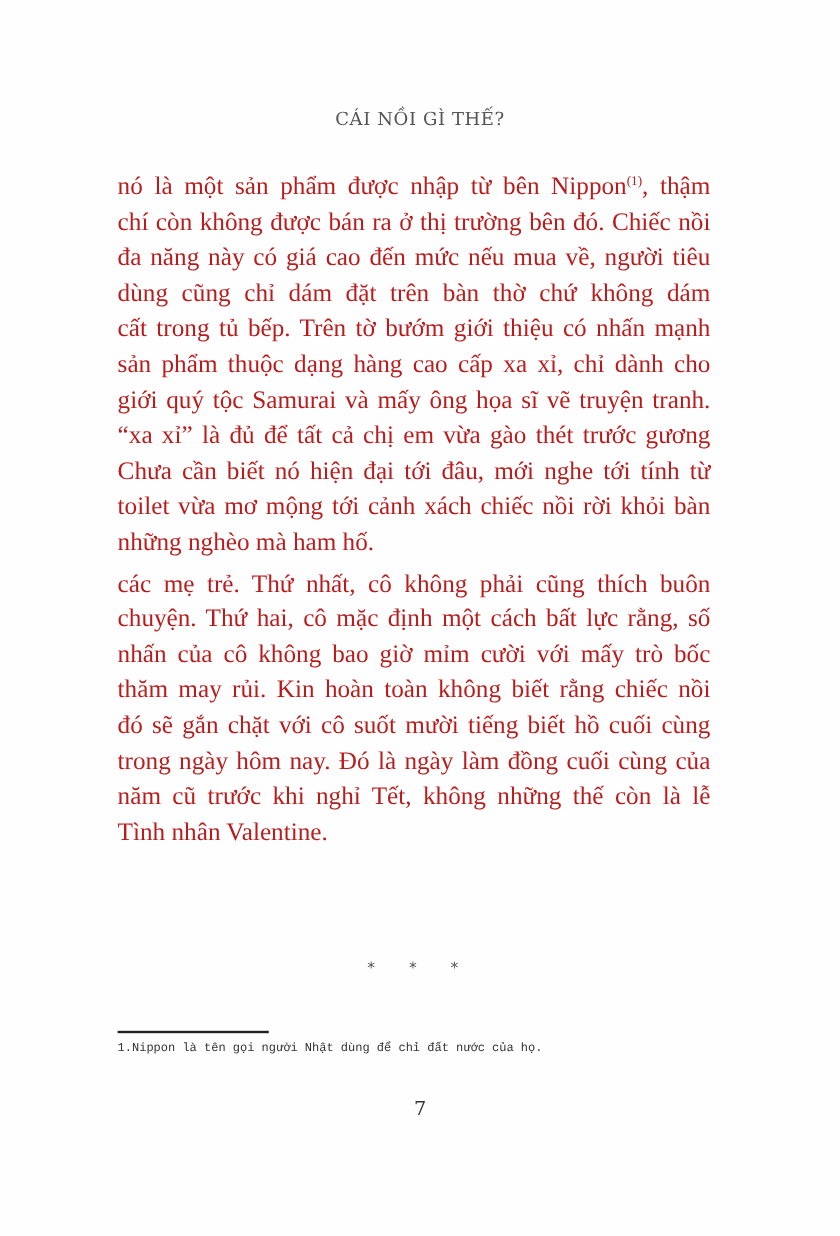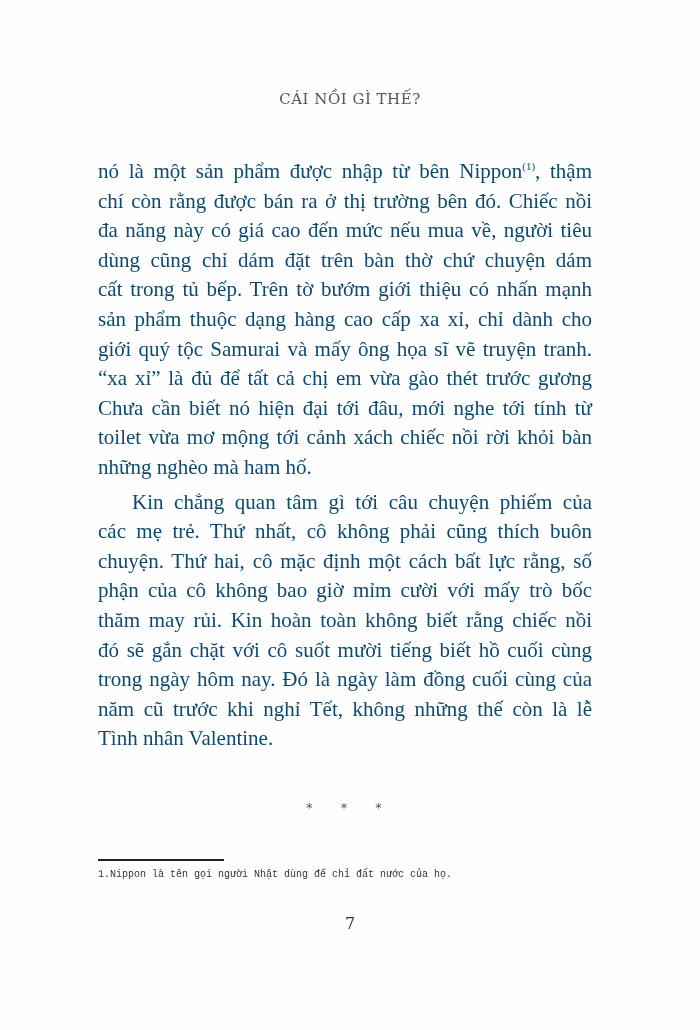--- a/index.html
+++ b/index.html
@@ -26,27 +26,27 @@
       left: 0;
       width: 700px;
       text-align: center;
       font-family: "DejaVu Serif", "Liberation Serif", serif;
       font-size: 15px;
       letter-spacing: 0.5px;
       color: #555555;
     }
     .body-text {
       position: absolute;
-      top: 157px;
+      top: 141px;
       left: 98px;
       width: 494px;
       font-family: "Liberation Serif", "DejaVu Serif", serif;
       font-size: 21px;
       line-height: 29.6px;
-      color: #0c4a6e;
+      color: #b91c1c;
     }
     .body-text .line {
       display: block;
       white-space: nowrap;
       text-align: justify;
       text-align-last: justify;
     }
     .body-text .line.last {
       text-align-last: left;
     }
@@ -103,38 +103,37 @@
 <body>
 
 <div class="page">
 
   <div class="running-header">CÁI NỒI GÌ THẾ?</div>
 
   <div class="body-text">
 
     <div>
       <span class="line"><span>nó là một sản phẩm được nhập từ bên Nippon</span><sup class="fnref">(1)</sup><span>, thậm</span></span>
-      <span class="line">chí còn rằng được bán ra ở thị trường bên đó. Chiếc nồi</span>
+      <span class="line">chí còn không được bán ra ở thị trường bên đó. Chiếc nồi</span>
       <span class="line">đa năng này có giá cao đến mức nếu mua về, người tiêu</span>
-      <span class="line">dùng cũng chỉ dám đặt trên bàn thờ chứ chuyện dám</span>
+      <span class="line">dùng cũng chỉ dám đặt trên bàn thờ chứ không dám</span>
       <span class="line">cất trong tủ bếp. Trên tờ bướm giới thiệu có nhấn mạnh</span>
       <span class="line">sản phẩm thuộc dạng hàng cao cấp xa xỉ, chỉ dành cho</span>
       <span class="line">giới quý tộc Samurai và mấy ông họa sĩ vẽ truyện tranh.</span>
       <span class="line">“xa xỉ” là đủ để tất cả chị em vừa gào thét trước gương</span>
       <span class="line">Chưa cần biết nó hiện đại tới đâu, mới nghe tới tính từ</span>
       <span class="line">toilet vừa mơ mộng tới cảnh xách chiếc nồi rời khỏi bàn</span>
       <span class="line last">những nghèo mà ham hố.</span>
     </div>
     <div class="para-gap"></div>
 
     <div>
-      <span class="line indent">Kin chẳng quan tâm gì tới câu chuyện phiếm của</span>
       <span class="line">các mẹ trẻ. Thứ nhất, cô không phải cũng thích buôn</span>
       <span class="line">chuyện. Thứ hai, cô mặc định một cách bất lực rằng, số</span>
-      <span class="line">phận của cô không bao giờ mỉm cười với mấy trò bốc</span>
+      <span class="line">nhấn của cô không bao giờ mỉm cười với mấy trò bốc</span>
       <span class="line">thăm may rủi. Kin hoàn toàn không biết rằng chiếc nồi</span>
       <span class="line">đó sẽ gắn chặt với cô suốt mười tiếng biết hồ cuối cùng</span>
       <span class="line">trong ngày hôm nay. Đó là ngày làm đồng cuối cùng của</span>
       <span class="line">năm cũ trước khi nghỉ Tết, không những thế còn là lễ</span>
       <span class="line last">Tình nhân Valentine.</span>
     </div>
   </div>
 
   <div class="scene-break">* * *</div>
 

